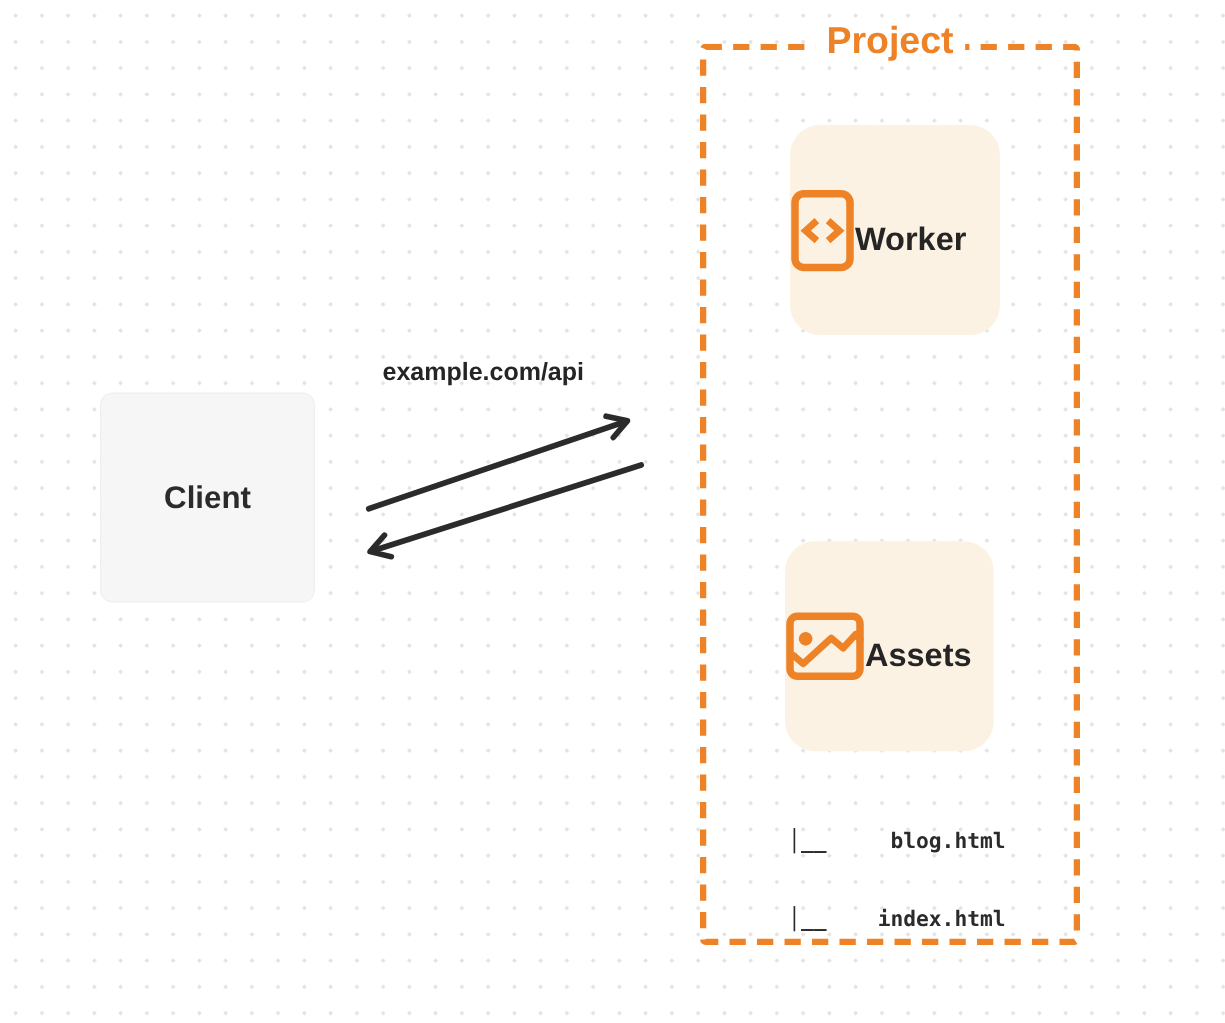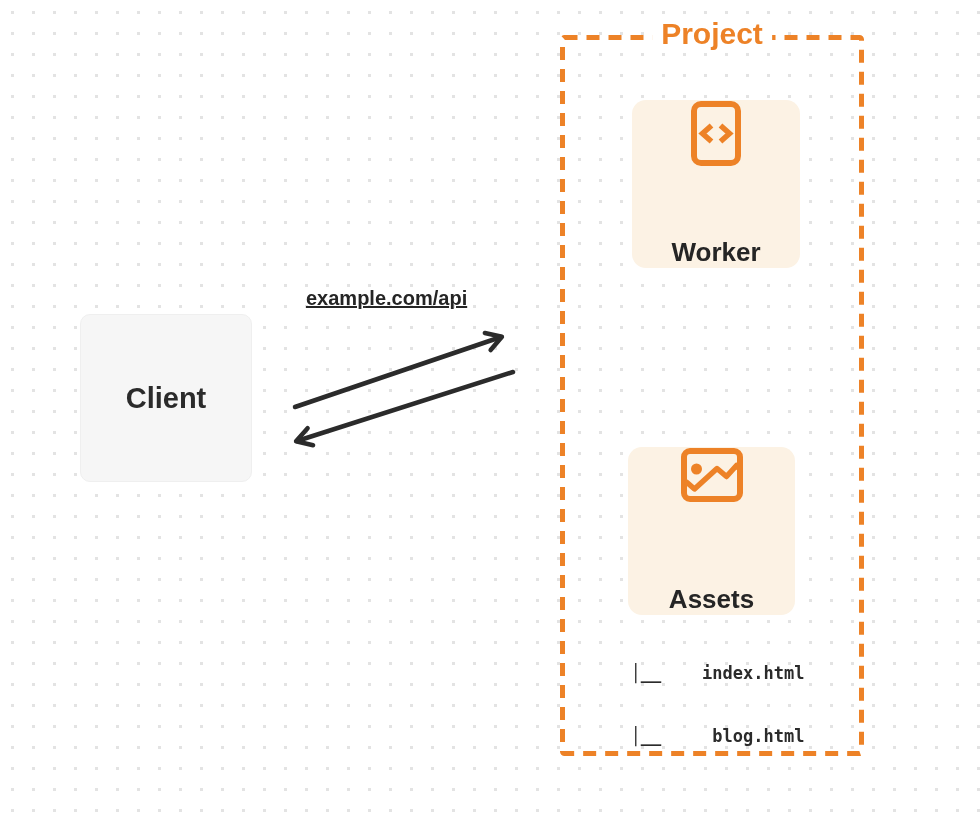--- a/index.html
+++ b/index.html
@@ -22,29 +22,28 @@
   .client-box {
     position: absolute;
     left: 80px; top: 314px;
     width: 170px; height: 166px;
     background: #f6f6f6;
     border: 1px solid #efefef;
     border-radius: 10px;
     display: flex; align-items: center; justify-content: center;
   }
   .client-box .node-label {
-    font-size: 29px; font-weight: 700; color: #2b2b2b;
+    font-size: 25px; font-weight: 700; color: #2b2b2b;
   }
   
   .req-label {
     position: absolute;
     left: 306px; top: 287px;
     font-size: 20px; font-weight: 700; color: #252525;
     white-space: nowrap;
-    text-decoration: underline;
   }
   
   .arrows {
     position: absolute; left: 0; top: 0;
     pointer-events: none;
   }
   
   .project {
     position: absolute;
     left: 560px; top: 35px;
@@ -58,26 +57,26 @@
     background: #ffffff;
     padding: 0 9px;
     font-size: 30px; font-weight: 700;
     color: #ed8227;
     white-space: nowrap;
   }
   
   .card {
     position: absolute;
     background: #fcf2e4;
-    border-radius: 14px;
-    display: flex; flex-direction: column;
-    align-items: center; justify-content: space-between;
+    border-radius: 24px;
+    display: flex; flex-direction: row;
+    align-items: center; justify-content: flex-start;
   }
   .card.worker { left: 72px; top: 65px; width: 168px; height: 168px; }
-  .card.assets { left: 68px; top: 412px; width: 167px; height: 168px; }
+  .card.assets { left: 68px; top: 398px; width: 167px; height: 168px; }
   .card .card-label {
     margin-top: 15px;
     font-size: 26px; font-weight: 700; color: #252525;
   }
   
   .tree {
     position: absolute;
     left: 50px; top: 586px;
     font-family: "DejaVu Sans Mono", "Liberation Mono", monospace;
     font-size: 17px; font-weight: 700;
@@ -137,19 +136,19 @@
         </g>
         <circle cx="16.5" cy="22" r="5.5" stroke="none" fill="#ed8227"></circle>
         <g fill="none" stroke-width="5.5" stroke-linecap="round" stroke-linejoin="round" stroke="#ed8227">
           <path d="M7 35.5 L14.5 42 L37 21.5 L46.5 29.5 L56.5 18.5 L60 22.5"></path>
         </g>
       </svg>
       <div class="card-label">Assets</div>
     </div>
 
     <div class="tree">
+      <div class="tree-line">  │__     blog.html</div>
       <div class="tree-line">  │__    index.html</div>
-      <div class="tree-line">  │__     blog.html</div>
       
     </div>
 
   </div>
 </div>
 
 </body></html>

